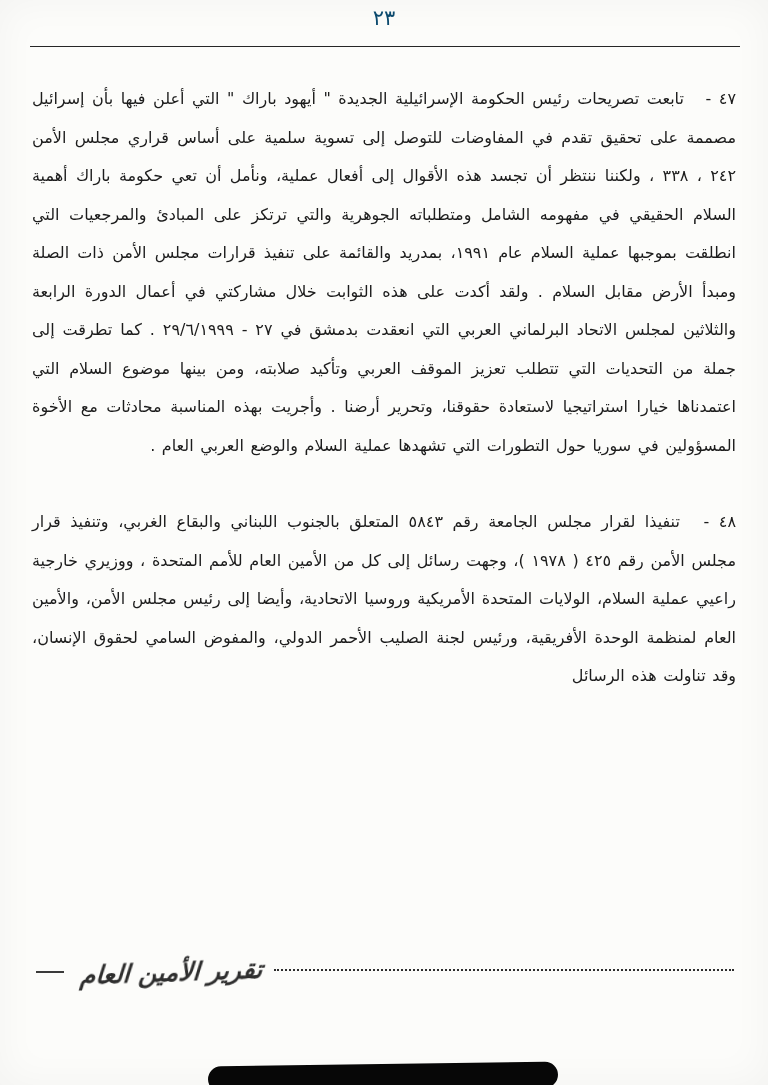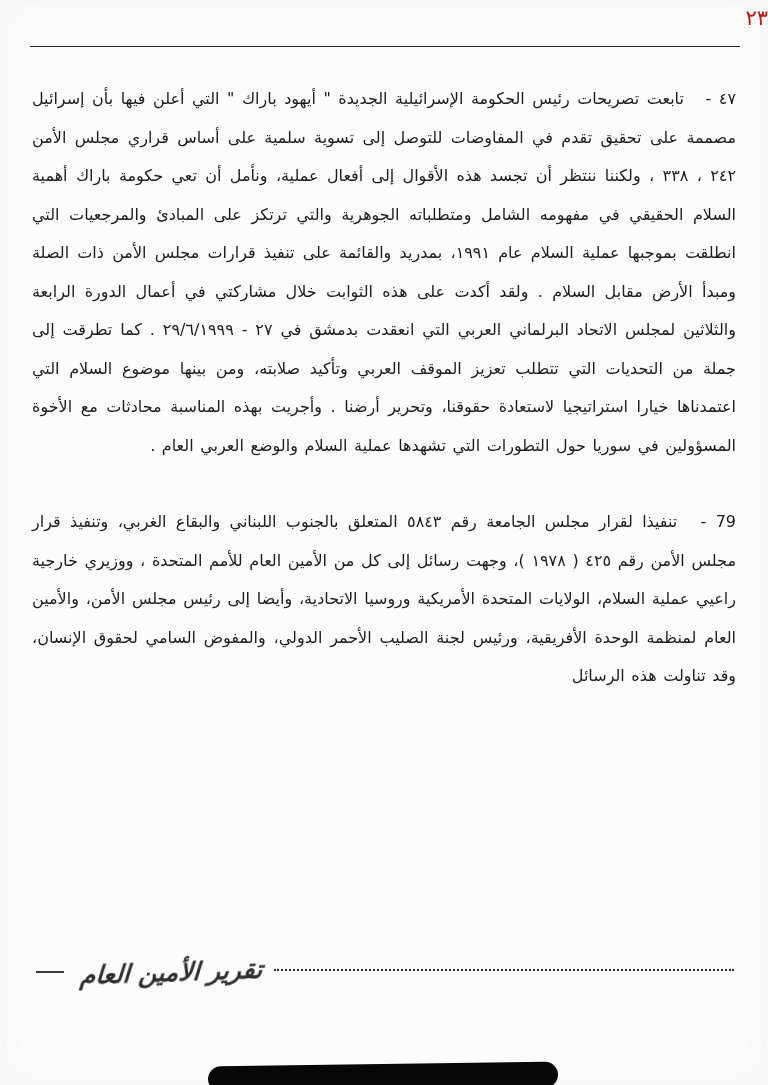--- a/index.html
+++ b/index.html
@@ -16,24 +16,24 @@
     overflow: hidden;
     font-family: "DejaVu Sans", sans-serif;
     color: #1c1c1c;
     box-shadow: inset 0 0 40px rgba(0,0,0,0.04);
   }
   .page-number {
     position: absolute;
     top: 6px;
     left: 0;
     right: 0;
-    text-align: right;
+    text-align: center;
     font-size: 21px;
     letter-spacing: 3px;
-    color: #b91c1c;
+    color: #0c4a6e;
   }
   .top-rule {
     position: absolute;
     top: 46px;
     left: 30px;
     right: 28px;
     border-top: 1.6px solid #262626;
   }
   .content {
     position: absolute;
@@ -110,21 +110,21 @@
   <div class="top-rule"></div>
 
   <div class="content">
 
     <p class="para">
       <span class="marker">٤٧ -</span>
       <span class="ptext">تابعت تصريحات رئيس الحكومة الإسرائيلية الجديدة " أيهود باراك " التي أعلن فيها بأن إسرائيل مصممة على تحقيق تقدم في المفاوضات للتوصل إلى تسوية سلمية على أساس قراري مجلس الأمن ٢٤٢ ، ٣٣٨ ، ولكننا ننتظر أن تجسد هذه الأقوال إلى أفعال عملية، ونأمل أن تعي حكومة باراك أهمية السلام الحقيقي في مفهومه الشامل ومتطلباته الجوهرية والتي ترتكز على المبادئ والمرجعيات التي انطلقت بموجبها عملية السلام عام ١٩٩١، بمدريد والقائمة على تنفيذ قرارات مجلس الأمن ذات الصلة ومبدأ الأرض مقابل السلام . ولقد أكدت على هذه الثوابت خلال مشاركتي في أعمال الدورة الرابعة والثلاثين لمجلس الاتحاد البرلماني العربي التي انعقدت بدمشق في ٢٧ - ٢٩/٦/١٩٩٩ . كما تطرقت إلى جملة من التحديات التي تتطلب تعزيز الموقف العربي وتأكيد صلابته، ومن بينها موضوع السلام التي اعتمدناها خيارا استراتيجيا لاستعادة حقوقنا، وتحرير أرضنا . وأجريت بهذه المناسبة محادثات مع الأخوة المسؤولين في سوريا حول التطورات التي تشهدها عملية السلام والوضع العربي العام .</span>
     </p>
 
     <p class="para">
-      <span class="marker">79 -</span>
+      <span class="marker">٤٨ -</span>
       <span class="ptext">تنفيذا لقرار مجلس الجامعة رقم ٥٨٤٣ المتعلق بالجنوب اللبناني والبقاع الغربي، وتنفيذ قرار مجلس الأمن رقم ٤٢٥ ( ١٩٧٨ )، وجهت رسائل إلى كل من الأمين العام للأمم المتحدة ، ووزيري خارجية راعيي عملية السلام، الولايات المتحدة الأمريكية وروسيا الاتحادية، وأيضا إلى رئيس مجلس الأمن، والأمين العام لمنظمة الوحدة الأفريقية، ورئيس لجنة الصليب الأحمر الدولي، والمفوض السامي لحقوق الإنسان، وقد تناولت هذه الرسائل</span>
     </p>
 
   </div>
 
   <div class="footer-row">
     <span class="footer-dash"></span>
     <span class="signature">تقرير الأمين العام</span>
     <span class="footer-dotted"></span>
   </div>

